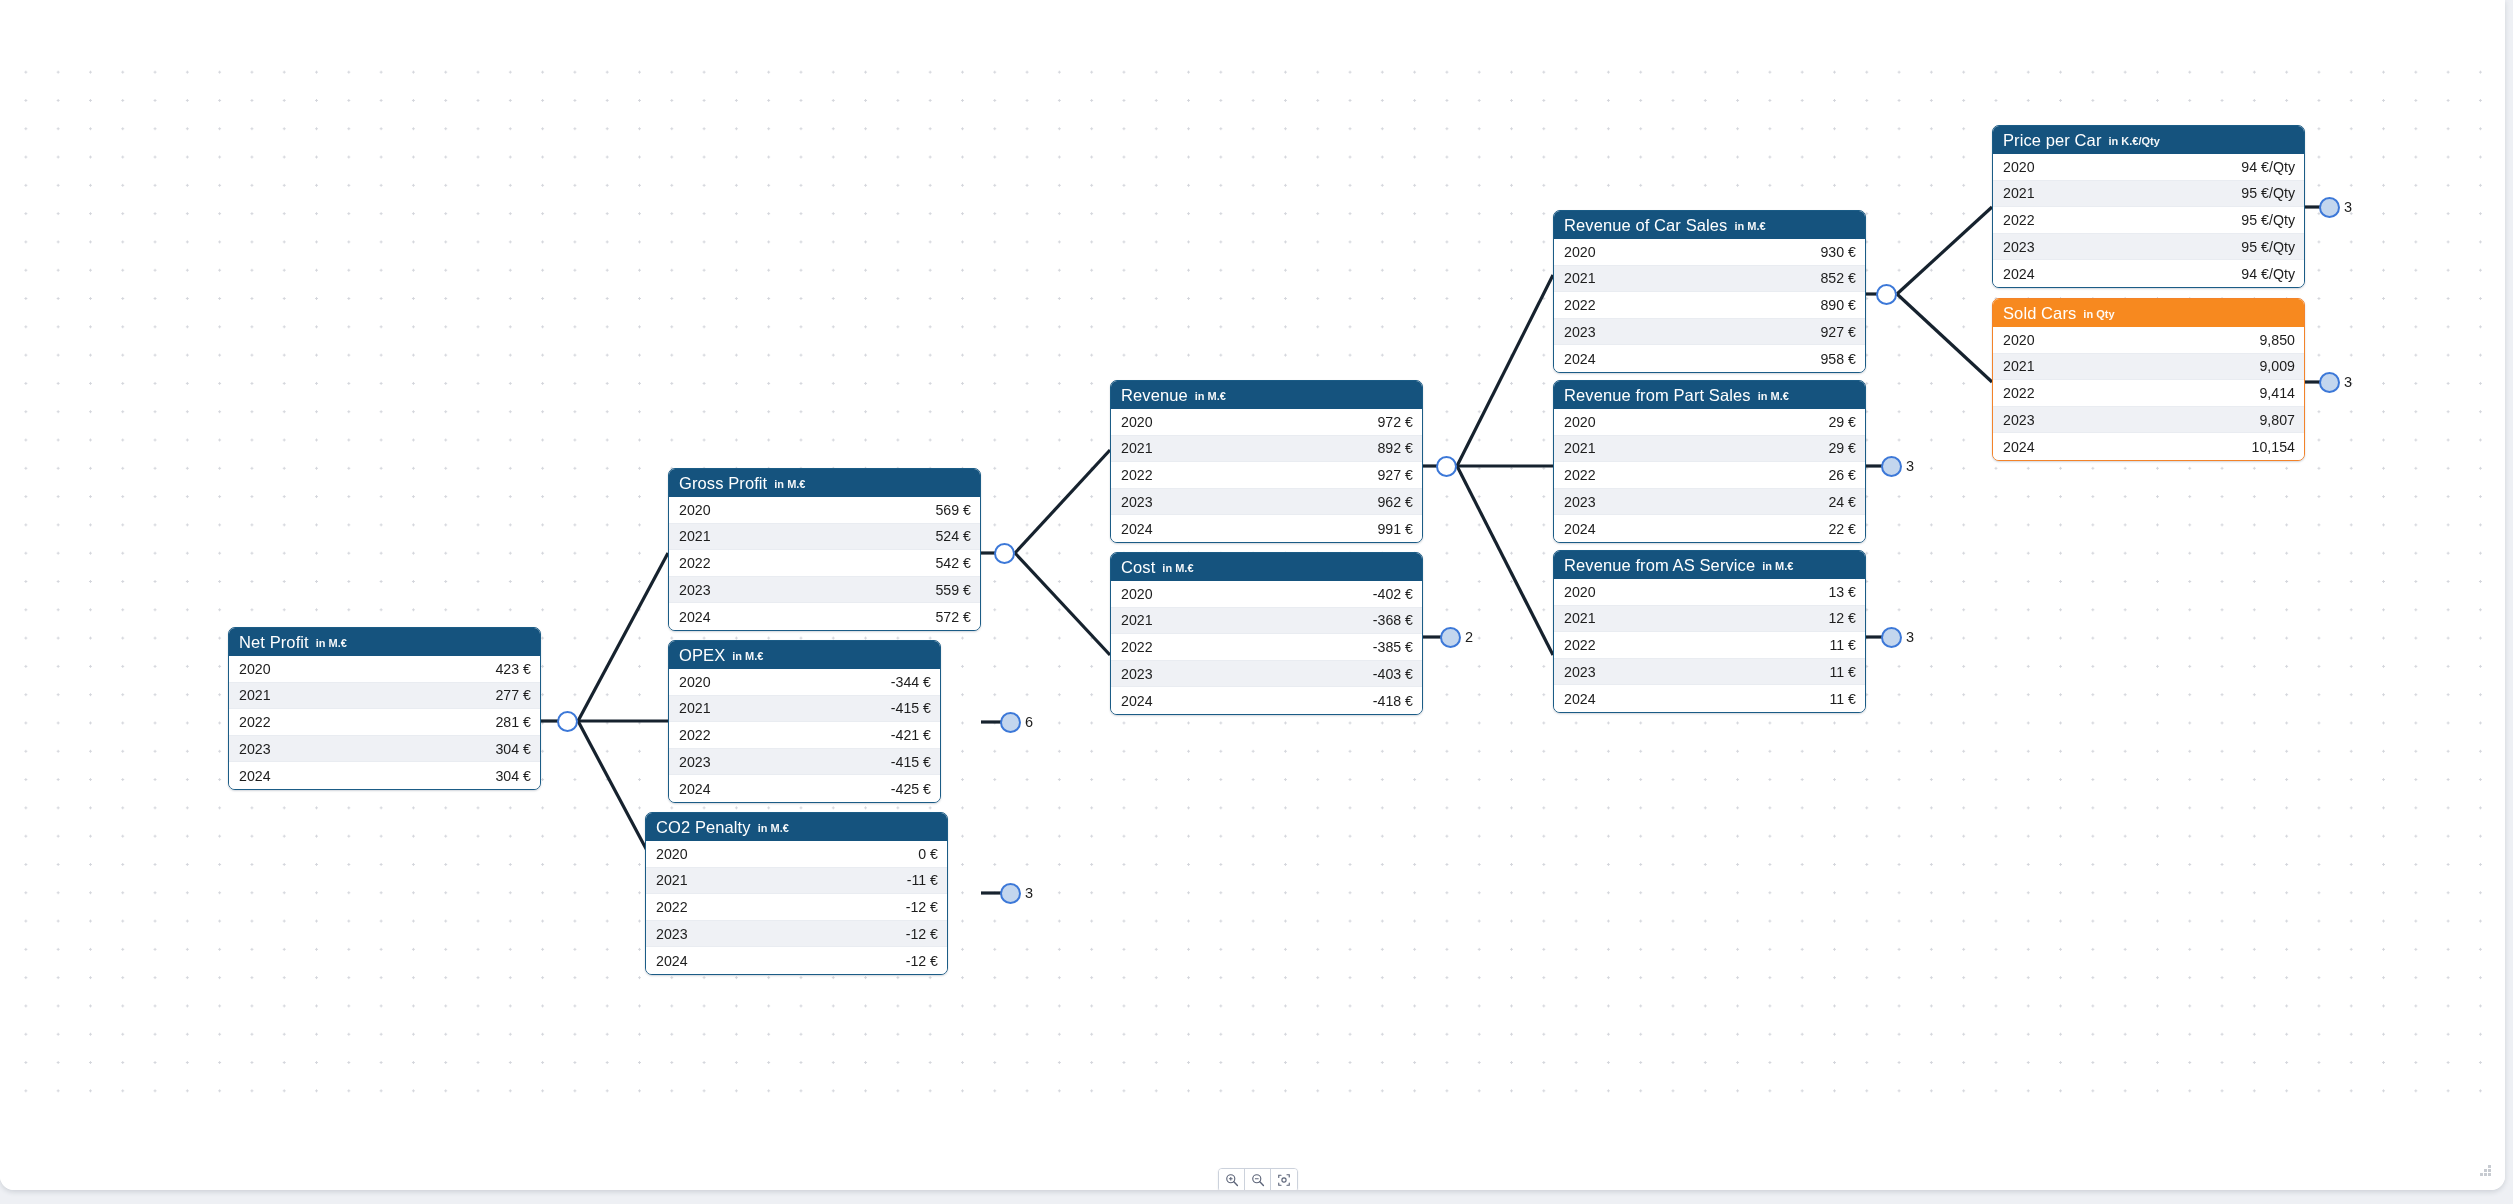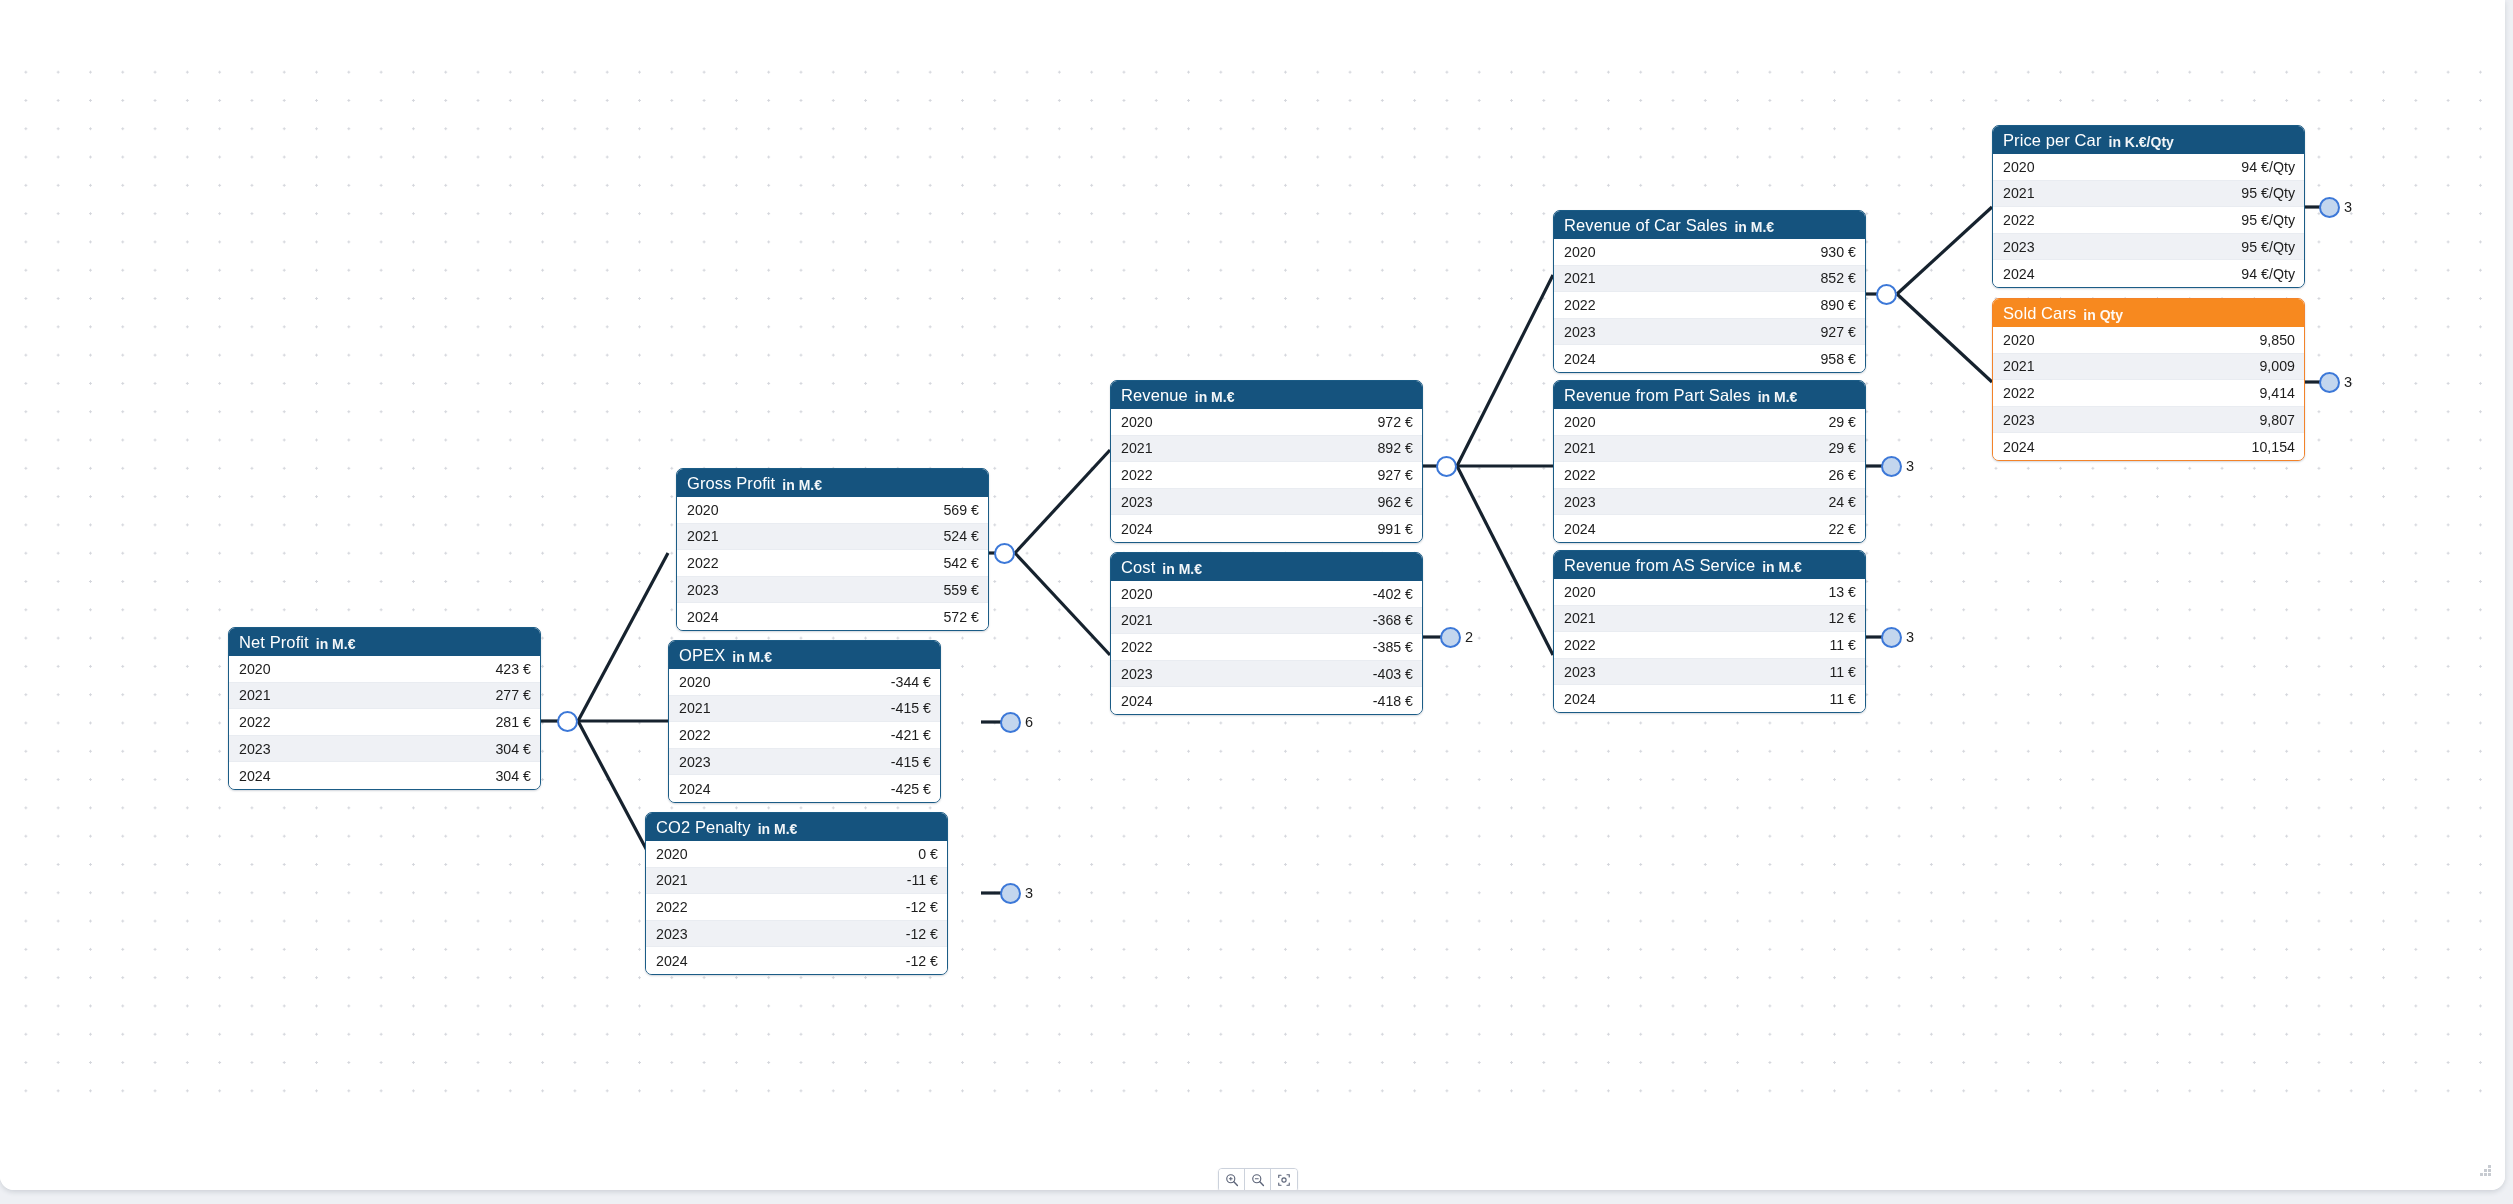--- a/index.html
+++ b/index.html
@@ -76,21 +76,21 @@
   }
   .node.orange .node-header { background: #f7891f; }
 
   .node-title {
     font-size: 16.5px;
     font-weight: 400;
     letter-spacing: .1px;
     line-height: 1;
   }
   .node-unit {
-    font-size: 14px;
+    font-size: 11px;
     font-weight: 700;
     opacity: .95;
     line-height: 1;
     position: relative;
     top: 1.5px;
   }
 
   .node-rows { display: block; }
 
   .row {
@@ -234,21 +234,21 @@
           <span class="yr">2023</span>
           <span class="val">304 €</span>
         </div>
       <div class="row">
           <span class="yr">2024</span>
           <span class="val">304 €</span>
         </div>
     </div>
   </div>
 
-  <div class="node" style="left:668px; top:468px; width:313px;margin-left:8px;">
+  <div class="node" style="left:668px; top:468px; width:313px;">
     <div class="node-header">
       <span class="node-title">Gross Profit</span>
       <span class="node-unit">in M.€</span>
     </div>
     <div class="node-rows">
       <div class="row">
           <span class="yr">2020</span>
           <span class="val">569 €</span>
         </div>
       <div class="row">

